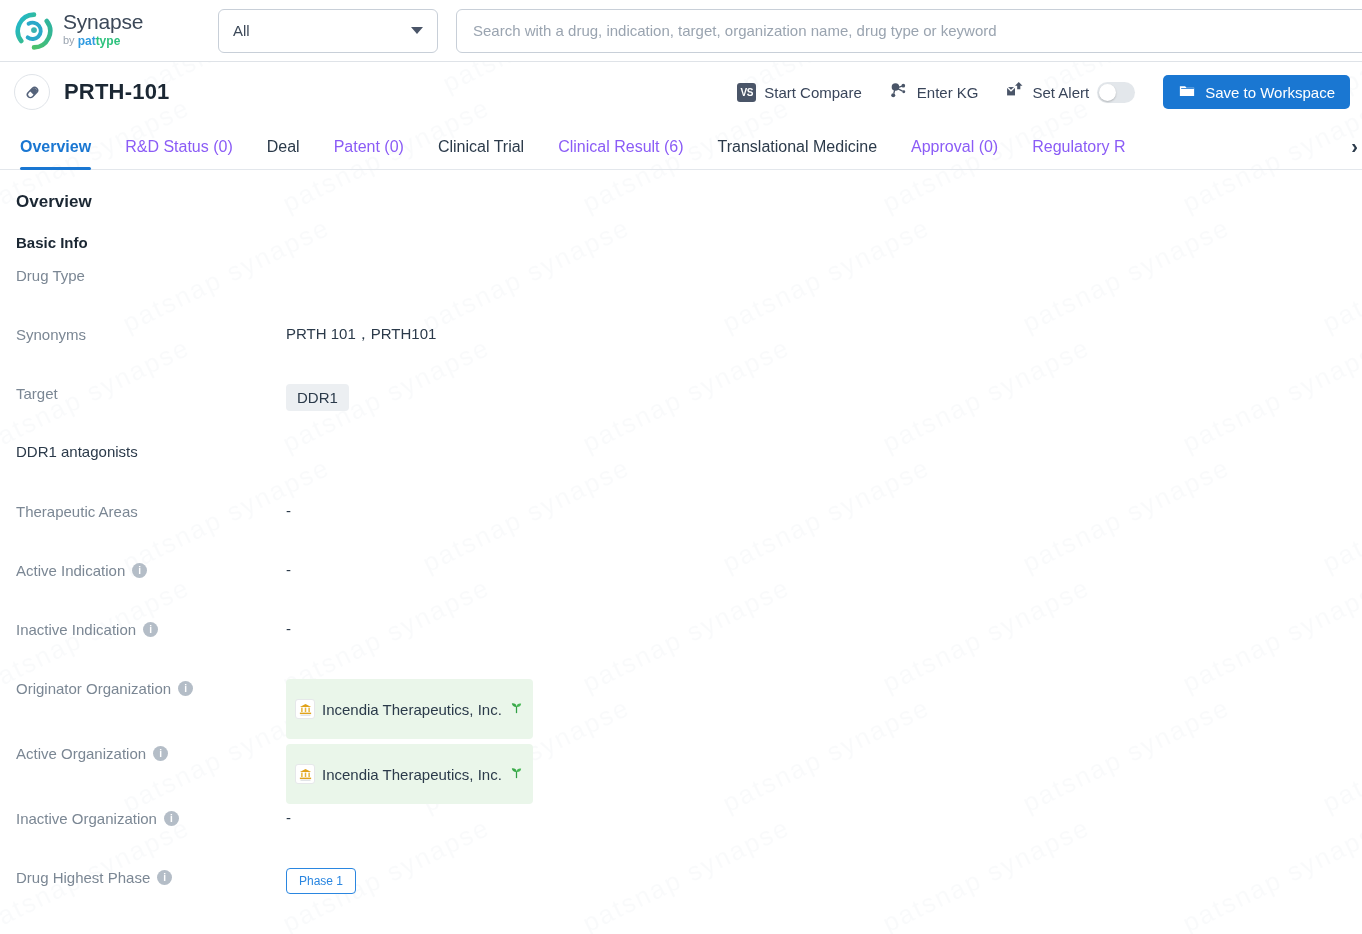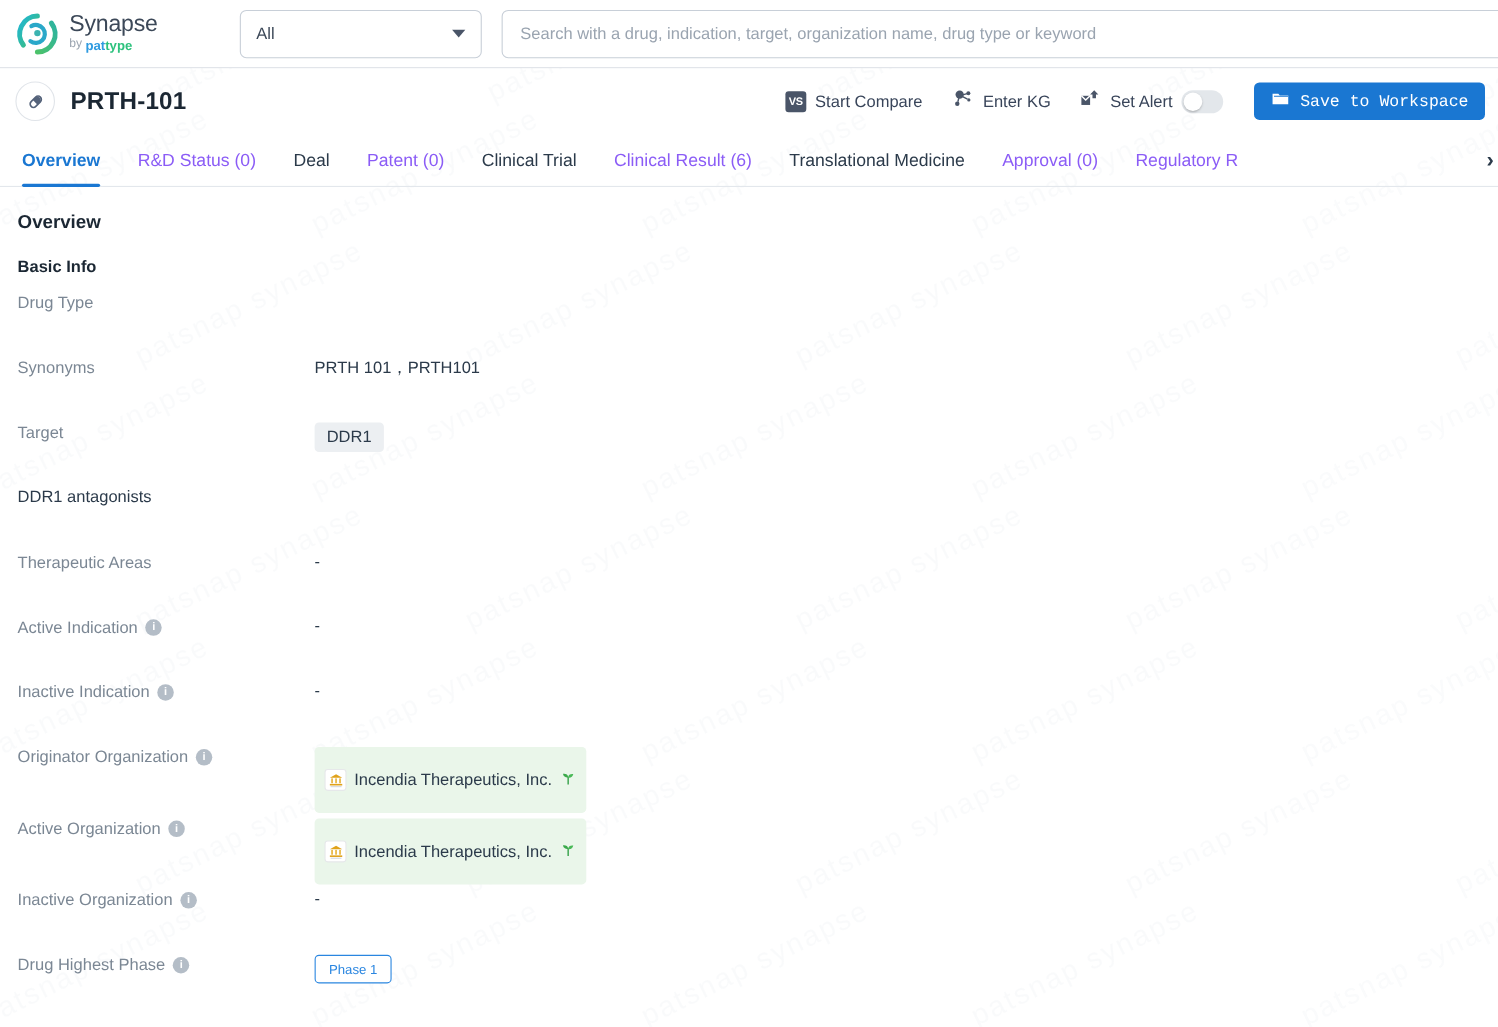--- a/index.html
+++ b/index.html
@@ -74,21 +74,21 @@
   .toggle {
     width:38px;height:21px;border-radius:11px;background:#e3e7eb;position:relative;flex:0 0 38px;cursor:pointer;
   }
   .toggle .knob {
     position:absolute;left:2px;top:2px;width:17px;height:17px;border-radius:50%;background:#fff;
     box-shadow:0 1px 2px rgba(0,0,0,.22);
   }
   .btn-save {
     height:34px;border-radius:5px;background:#1a77d2;color:#fff;display:flex;align-items:center;
     gap:9px;padding:0 15px;font-size:15px;cursor:pointer;border:0;margin-left:2px;
-    font-family:Liberation Mono, monospace;
+    font-family:Liberation Sans, sans-serif;
   }
 
   
   .tabs {
     position:relative; height:48px; display:flex; align-items:flex-end; padding-left:20px;
     border-bottom:1px solid #e3e7ec; z-index:3; background:transparent;
   }
   .tab {
     font-size:16px; color:#2b3a4a; padding:0 0 13px 0; margin-right:34px; cursor:pointer;
     position:relative; white-space:nowrap;

